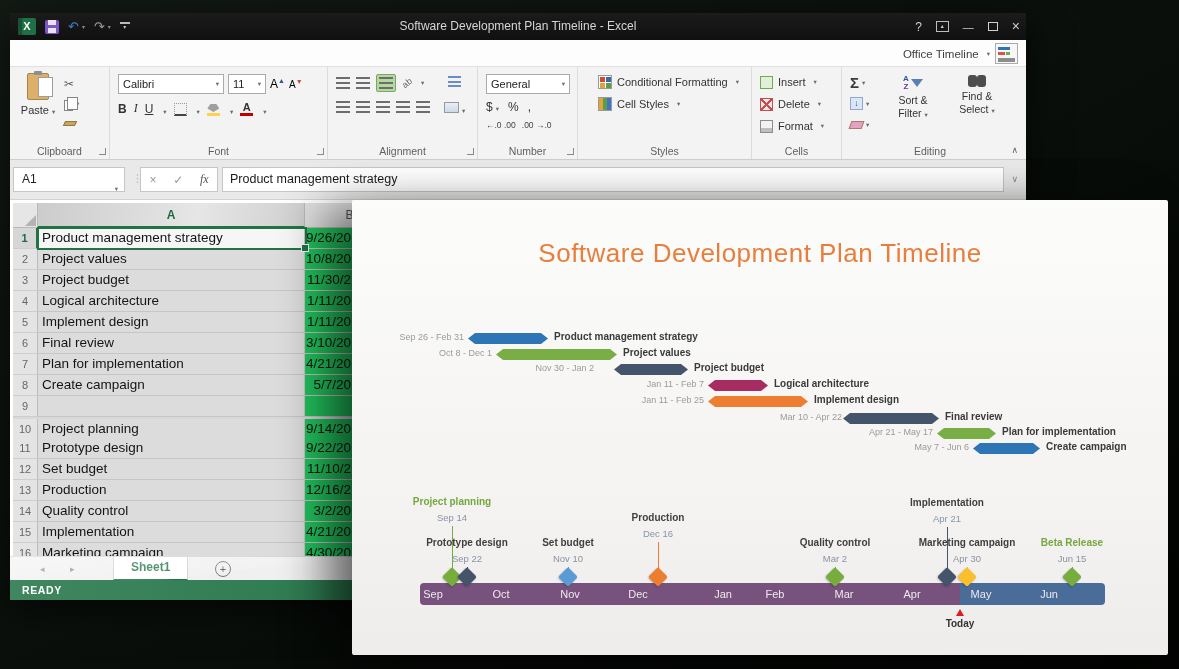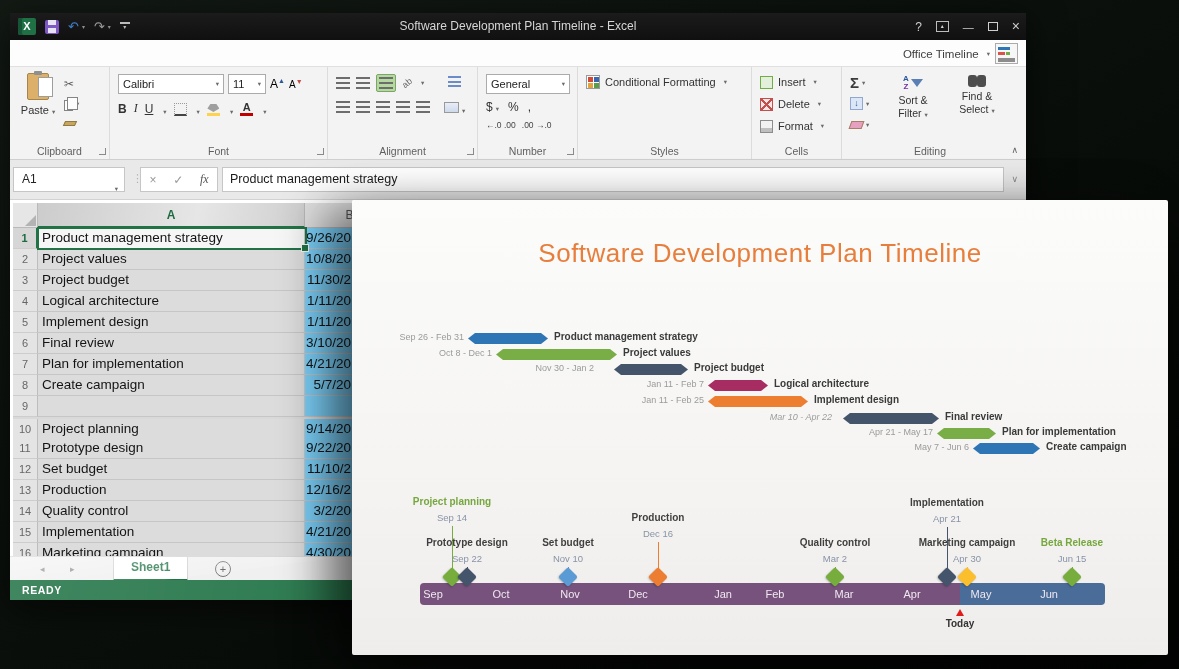--- a/index.html
+++ b/index.html
@@ -136,21 +136,21 @@
   .corner{position:relative;width:25px;background:#e6e6e6;border-right:1px solid #b9b9b9;border-bottom:1px solid #b9b9b9}
   .corner::after{content:'';position:absolute;right:1px;bottom:1px;width:0;height:0;border-left:11px solid transparent;border-bottom:11px solid #b3b3b3}
   .ch{border-right:1px solid #b9b9b9;border-bottom:1px solid #b9b9b9;text-align:center;line-height:24px;font-size:12px}
   .ch.a{width:267px;background:linear-gradient(100deg,#cccccc,#e6e6e6 60%,#cfcfcf);color:#1e6b41;font-weight:bold;border-bottom:2px solid #217346}
   .ch.b{width:90px;background:#e0e0e0;color:#555}
   .grow{position:absolute;left:0;height:21px;display:flex;font-size:13.5px}
   .rn{width:25px;background:#e4e4e4;border-right:1px solid #bdbdbd;border-bottom:1px solid #cdcdcd;text-align:center;font-size:11px;color:#666;line-height:21px}
   .rn.sel{color:#1e6b41;font-weight:bold;background:#d6d6d6;border-right:2px solid #217346}
   .ca{width:267px;padding-left:4px;border-right:1px solid #c6c6c6;border-bottom:1px solid #c6c6c6;background:#dcdcdc;line-height:20px;color:#141414;white-space:nowrap;overflow:hidden}
   .ca.a1{background:#f6f6f6}
-  .cb{width:90px;border-right:1px solid #c6c6c6;border-bottom:1px solid #c6c6c6;background:#7dd3fc;line-height:20px;color:#141414;text-align:right;padding-right:43px;white-space:nowrap}
+  .cb{width:90px;border-right:1px solid #c6c6c6;border-bottom:1px solid #c6c6c6;background:#22c55e;line-height:20px;color:#141414;text-align:right;padding-right:43px;white-space:nowrap}
   .sel-a1{position:absolute;left:24px;top:24px;width:270px;height:23px;border:2px solid #217346;pointer-events:none}
   .sel-a1::after{content:'';position:absolute;right:-4px;bottom:-4px;width:6px;height:6px;background:#217346;border:1px solid #f6f6f6}
 
   
   .sheettabs{position:absolute;left:0;top:543px;width:100%;height:24px;background:#f0f0f0;border-top:1px solid #cfcfcf}
   .snav{position:absolute;top:7px;color:#8a8a8a;font-size:9px}
   .stab{position:absolute;left:103px;top:0;height:24px;background:#fff;border:1px solid #d0d0d0;border-top:none;
         border-bottom:2px solid #217346;color:#217346;font-weight:bold;font-size:12px;line-height:21px;padding:0 17px}
   .addsheet{position:absolute;left:205px;top:4px;width:16px;height:16px;border:1px solid #767676;border-radius:50%;
             color:#555;font-size:11px;line-height:14px;text-align:center}
@@ -319,24 +319,29 @@
         </div>
         <div class="num-r3">
           <span>←.0 .00</span>
           <span>.00 →.0</span>
         </div>
         <div class="glabel">Number</div>
         <span class="launcher"></span>
       </div>
 
       <div class="rgroup" style="left:568px;width:174px">
-        <div style="position:absolute;left:0;top:4px;width:100%">
+        <div style="position:absolute;left:12px;top:4px;width:100%">
             <div class="srow">
               <div class="sic i-cf"></div>
               <div style="display: inline;">Conditional Formatting</div>
+              <div class="dd" style="display: inline;">▾</div>
+            </div>
+            <div class="srow">
+              <div class="sic i-cstyles"></div>
+              <div style="display: inline;">Cell Styles</div>
               <div class="dd" style="display: inline;">▾</div>
             </div>
           </div>
         <div class="glabel">Styles</div>
       </div>
 
       <div class="rgroup" style="left:742px;width:90px">
         <div style="position:absolute;left:0;top:4px;width:100%">
             <div class="srow">
               <div class="sic i-insert"></div>
@@ -532,21 +537,21 @@
       <div class="t-label" style="left: 271px; top: 147px;">Project values</div>
       <div class="t-date" style="left: 96px; top: 163px;">Nov 30 - Jan 2</div>
       <div class="t-bar" style="left: 262px; top: 164px; width: 74px; background: rgb(68, 84, 106);"></div>
       <div class="t-label" style="left: 342px; top: 162px;">Project budget</div>
       <div class="t-date" style="left: 206px; top: 179px;">Jan 11 - Feb 7</div>
       <div class="t-bar" style="left: 356px; top: 180px; width: 60px; background: rgb(166, 44, 98);"></div>
       <div class="t-label" style="left: 422px; top: 178px;">Logical architecture</div>
       <div class="t-date" style="left: 206px; top: 195px;">Jan 11 - Feb 25</div>
       <div class="t-bar" style="left: 356px; top: 196px; width: 100px; background: rgb(237, 125, 49);"></div>
       <div class="t-label" style="left: 462px; top: 194px;">Implement design</div>
-      <div class="t-date" style="left: 334px; top: 212px; font-style: italic;">Mar 10 - Apr 22</div>
+      <div class="t-date" style="left: 344px; top: 212px;">Mar 10 - Apr 22</div>
       <div class="t-bar" style="left: 491px; top: 213px; width: 96px; background: rgb(68, 84, 106);"></div>
       <div class="t-label" style="left: 593px; top: 211px;">Final review</div>
       <div class="t-date" style="left: 435px; top: 227px;">Apr 21 - May 17</div>
       <div class="t-bar" style="left: 585px; top: 228px; width: 59px; background: rgb(121, 173, 69);"></div>
       <div class="t-label" style="left: 650px; top: 226px;">Plan for implementation</div>
       <div class="t-date" style="left: 471px; top: 242px;">May 7 - Jun 6</div>
       <div class="t-bar" style="left: 621px; top: 243px; width: 67px; background: rgb(46, 117, 182);"></div>
       <div class="t-label" style="left: 694px; top: 241px;">Create campaign</div>
       <div class="m-block" style="left: 25px; top: 296px;">
         <div class="m-label" style="color: rgb(118, 167, 62);">Project planning</div>

